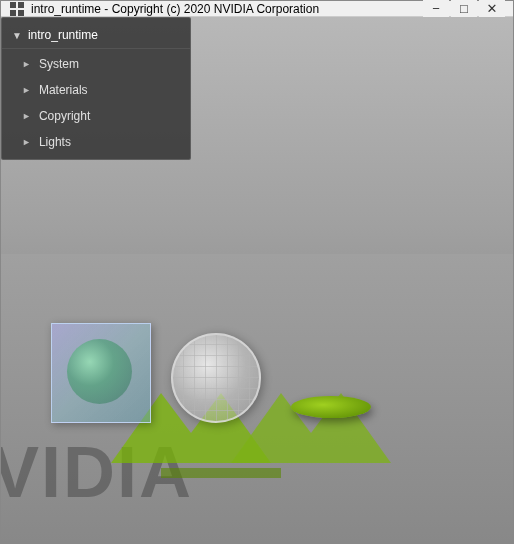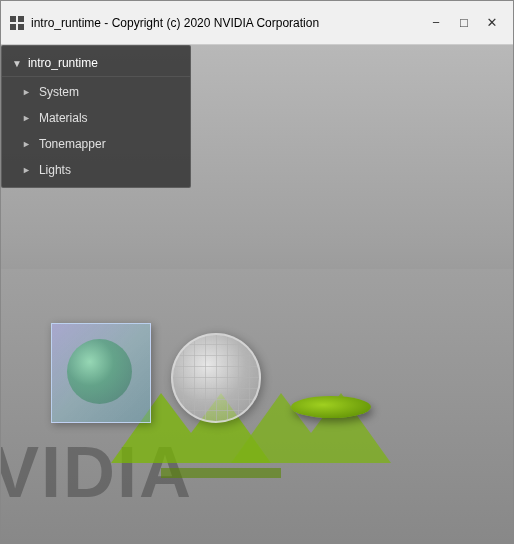--- a/index.html
+++ b/index.html
@@ -17,21 +17,21 @@
       width: 514px;
       height: 544px;
       background: #f0f0f0;
       border: 1px solid #888;
       display: flex;
       flex-direction: column;
     }
 
     .title-bar {
       background: #f0f0f0;
-      height: 44px;
+      height: 16px;
       display: flex;
       align-items: center;
       padding: 6px 8px;
       border-bottom: 1px solid #ccc;
       flex-shrink: 0;
     }
 
     .title-bar-icon {
       width: 16px;
       height: 16px;
@@ -289,21 +289,21 @@
         <span>System</span>
       </div>
 
       <div class="menu-item">
         <span class="menu-item-arrow">►</span>
         <span>Materials</span>
       </div>
 
       <div class="menu-item">
         <span class="menu-item-arrow">►</span>
-        <span>Tonemapper</span>
+        <span>Copyright</span>
       </div>
 
       <div class="menu-item">
         <span class="menu-item-arrow">►</span>
         <span>Lights</span>
       </div>
 
     </div>
 
   </div>

